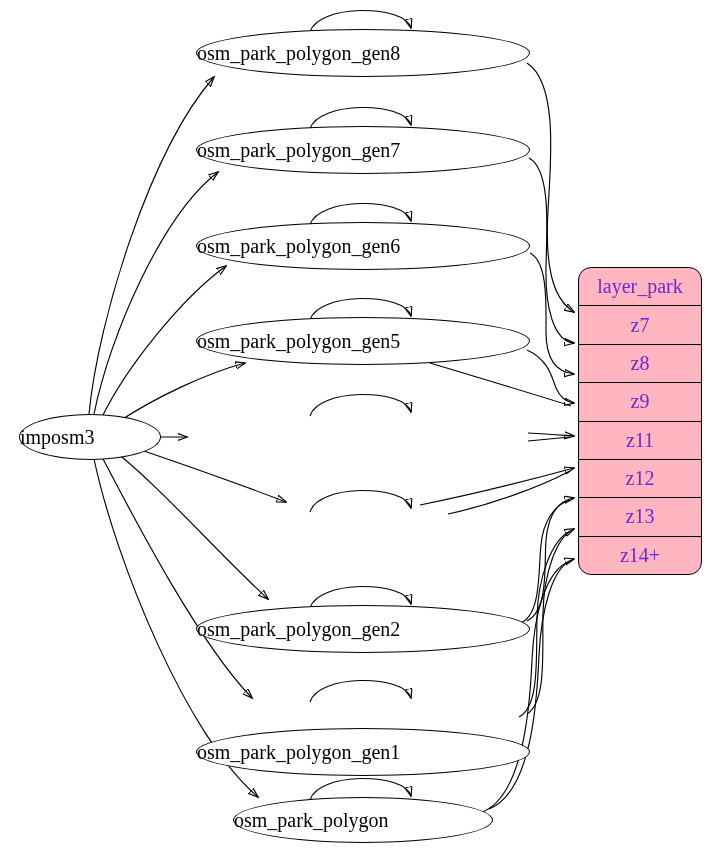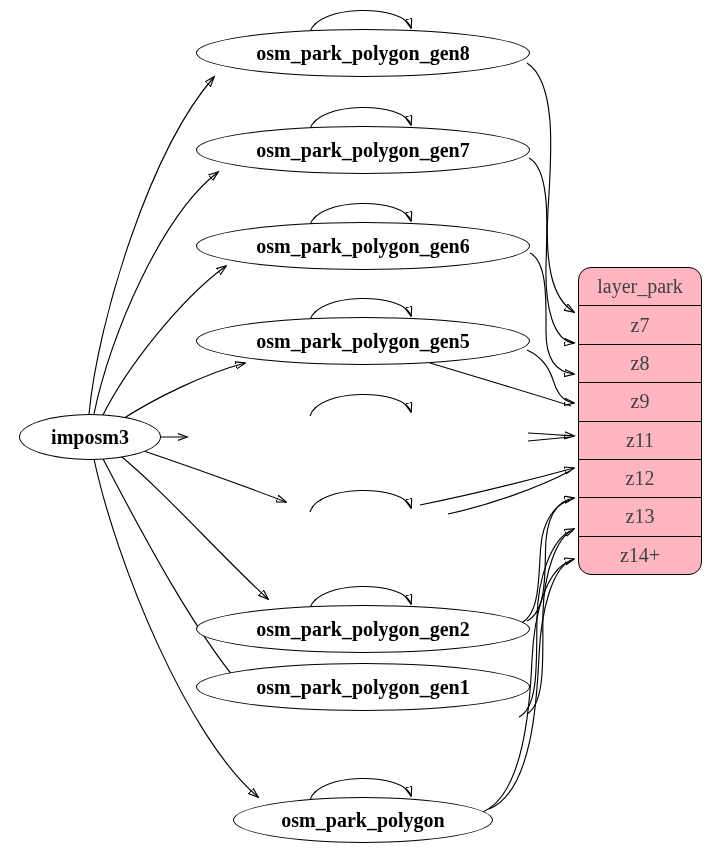--- a/index.html
+++ b/index.html
@@ -10,36 +10,35 @@
     font-family:"Liberation Serif","DejaVu Serif",serif;
     overflow:hidden;
   }
   svg.edges{position:absolute;left:0;top:0;width:707px;height:851px;}
   svg.edges path{fill:none;stroke:#000000;stroke-width:1.15;}
   .ellipse-node{
     position:absolute;
     border:1.2px solid #000000;
     border-radius:50%;
     background:#ffffff;
-    display:flex;align-items:center;justify-content:center;
+    display:flex;align-items:center;justify-content:flex-start;
     font-size:20px;color:#000000;
     white-space:nowrap;
     box-sizing:border-box;
-    font-weight:bold;
   }
   .record-node{
     position:absolute;
     left:578px;top:267px;width:124px;height:308px;
     background:#ffb6c1;
     border:1.3px solid #000000;
     border-radius:13px;
     box-sizing:border-box;
     display:flex;flex-direction:column;
     overflow:hidden;
-    font-size:20px;color:#404040;
+    font-size:20px;color:#6d28d9;
   }
   .record-cell{
     flex:1 1 0;
     display:flex;align-items:center;justify-content:center;
     border-top:1.2px solid #000000;
     box-sizing:border-box;
     white-space:nowrap;
   }
   .record-cell:first-child{border-top:none;}
 </style>
@@ -122,21 +121,21 @@
   </div>
   <div class="ellipse-node" style="left:196px;top:222px;width:334px;height:48px;">
     <span>osm_park_polygon_gen6</span>
   </div>
   <div class="ellipse-node" style="left:196px;top:317px;width:334px;height:48px;">
     <span>osm_park_polygon_gen5</span>
   </div>
   <div class="ellipse-node" style="left:196px;top:605px;width:334px;height:48px;">
     <span>osm_park_polygon_gen2</span>
   </div>
-  <div class="ellipse-node" style="left:196px;top:663px;width:334px;height:48px;">
+  <div class="ellipse-node" style="left:196px;top:728px;width:334px;height:48px;">
     <span>osm_park_polygon_gen1</span>
   </div>
   <div class="ellipse-node" style="left:233px;top:797px;width:260px;height:46px;">
     <span>osm_park_polygon</span>
   </div>
 
   <div class="record-node">
     <div class="record-cell">
       <span>layer_park</span>
     </div>

